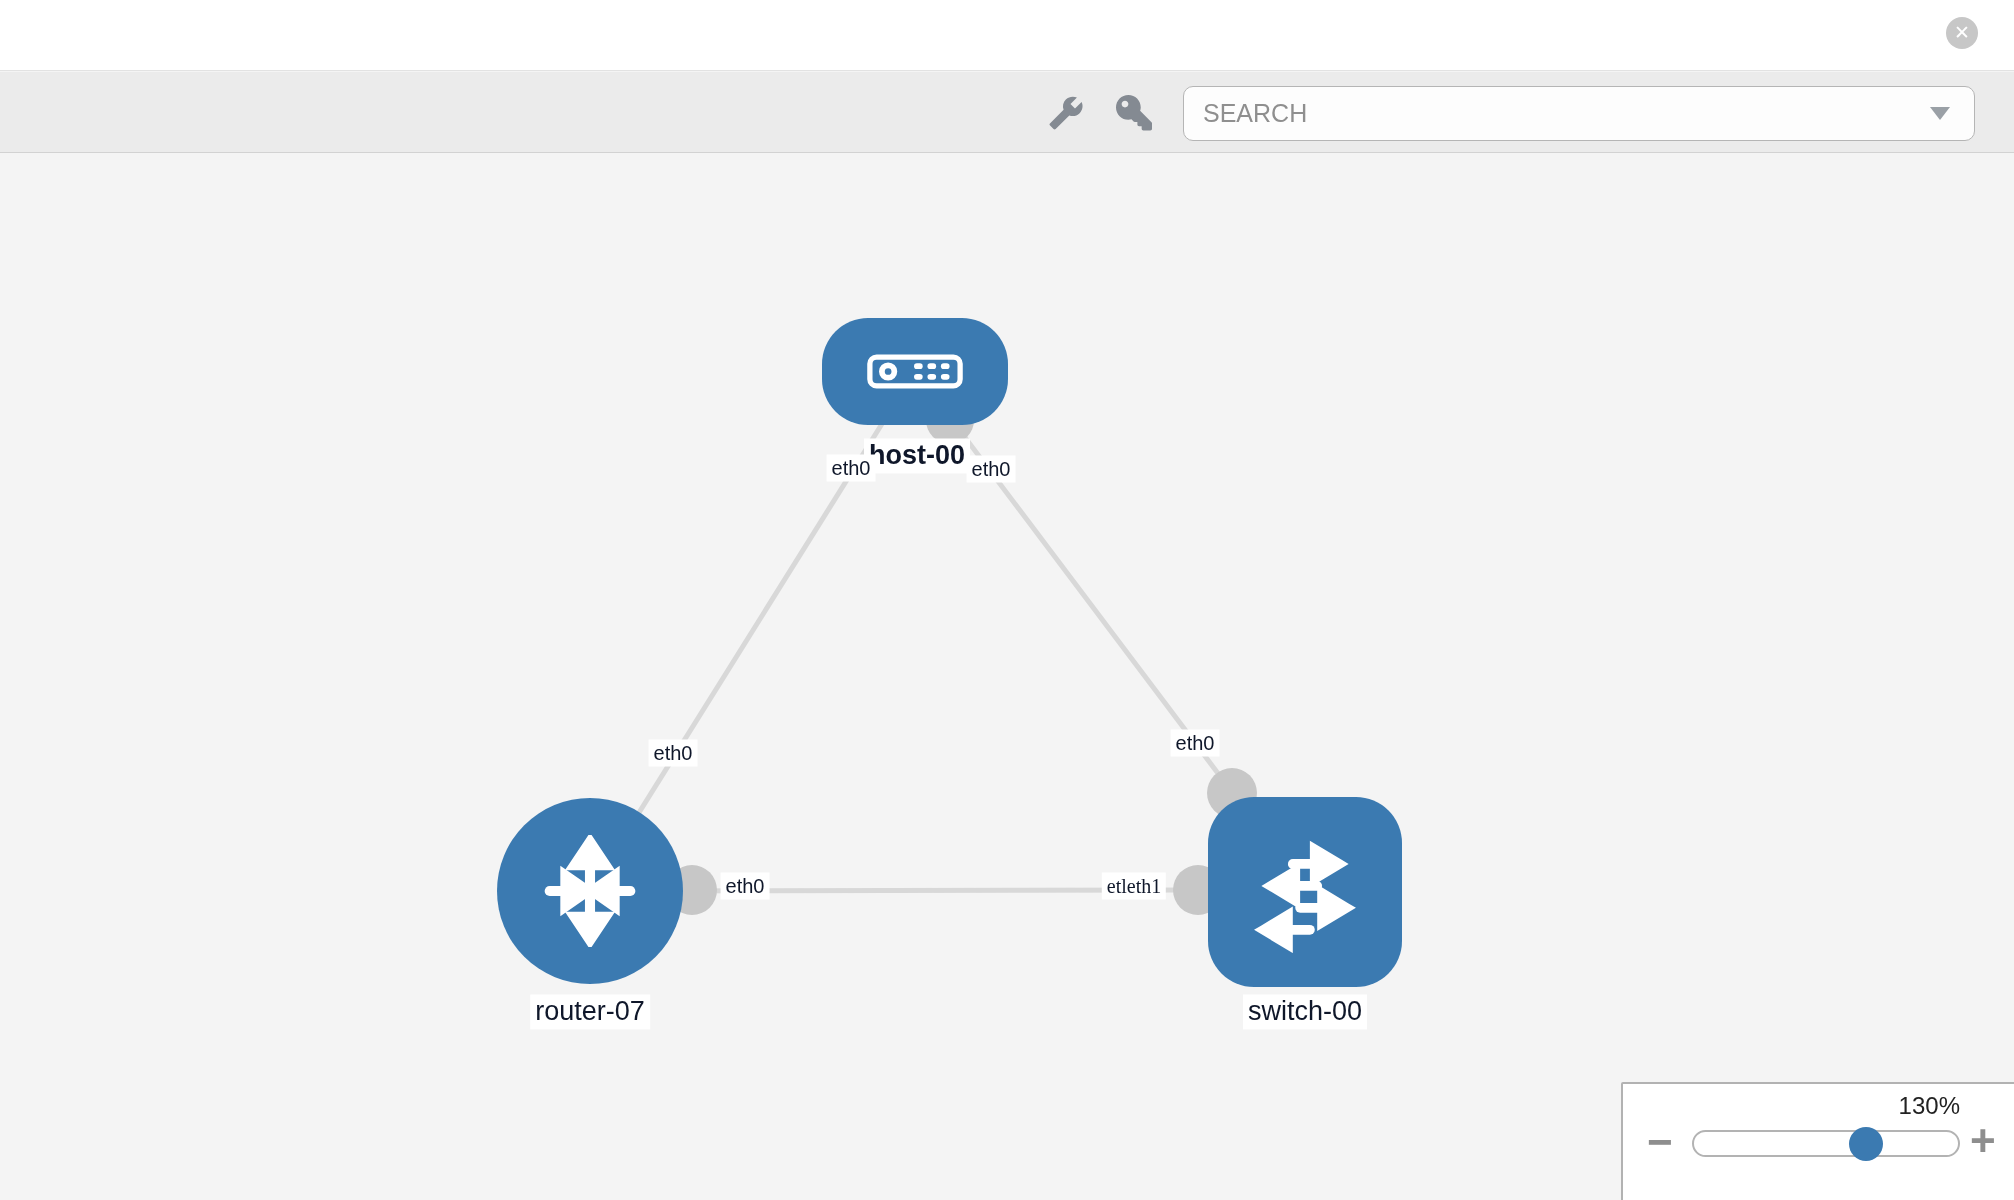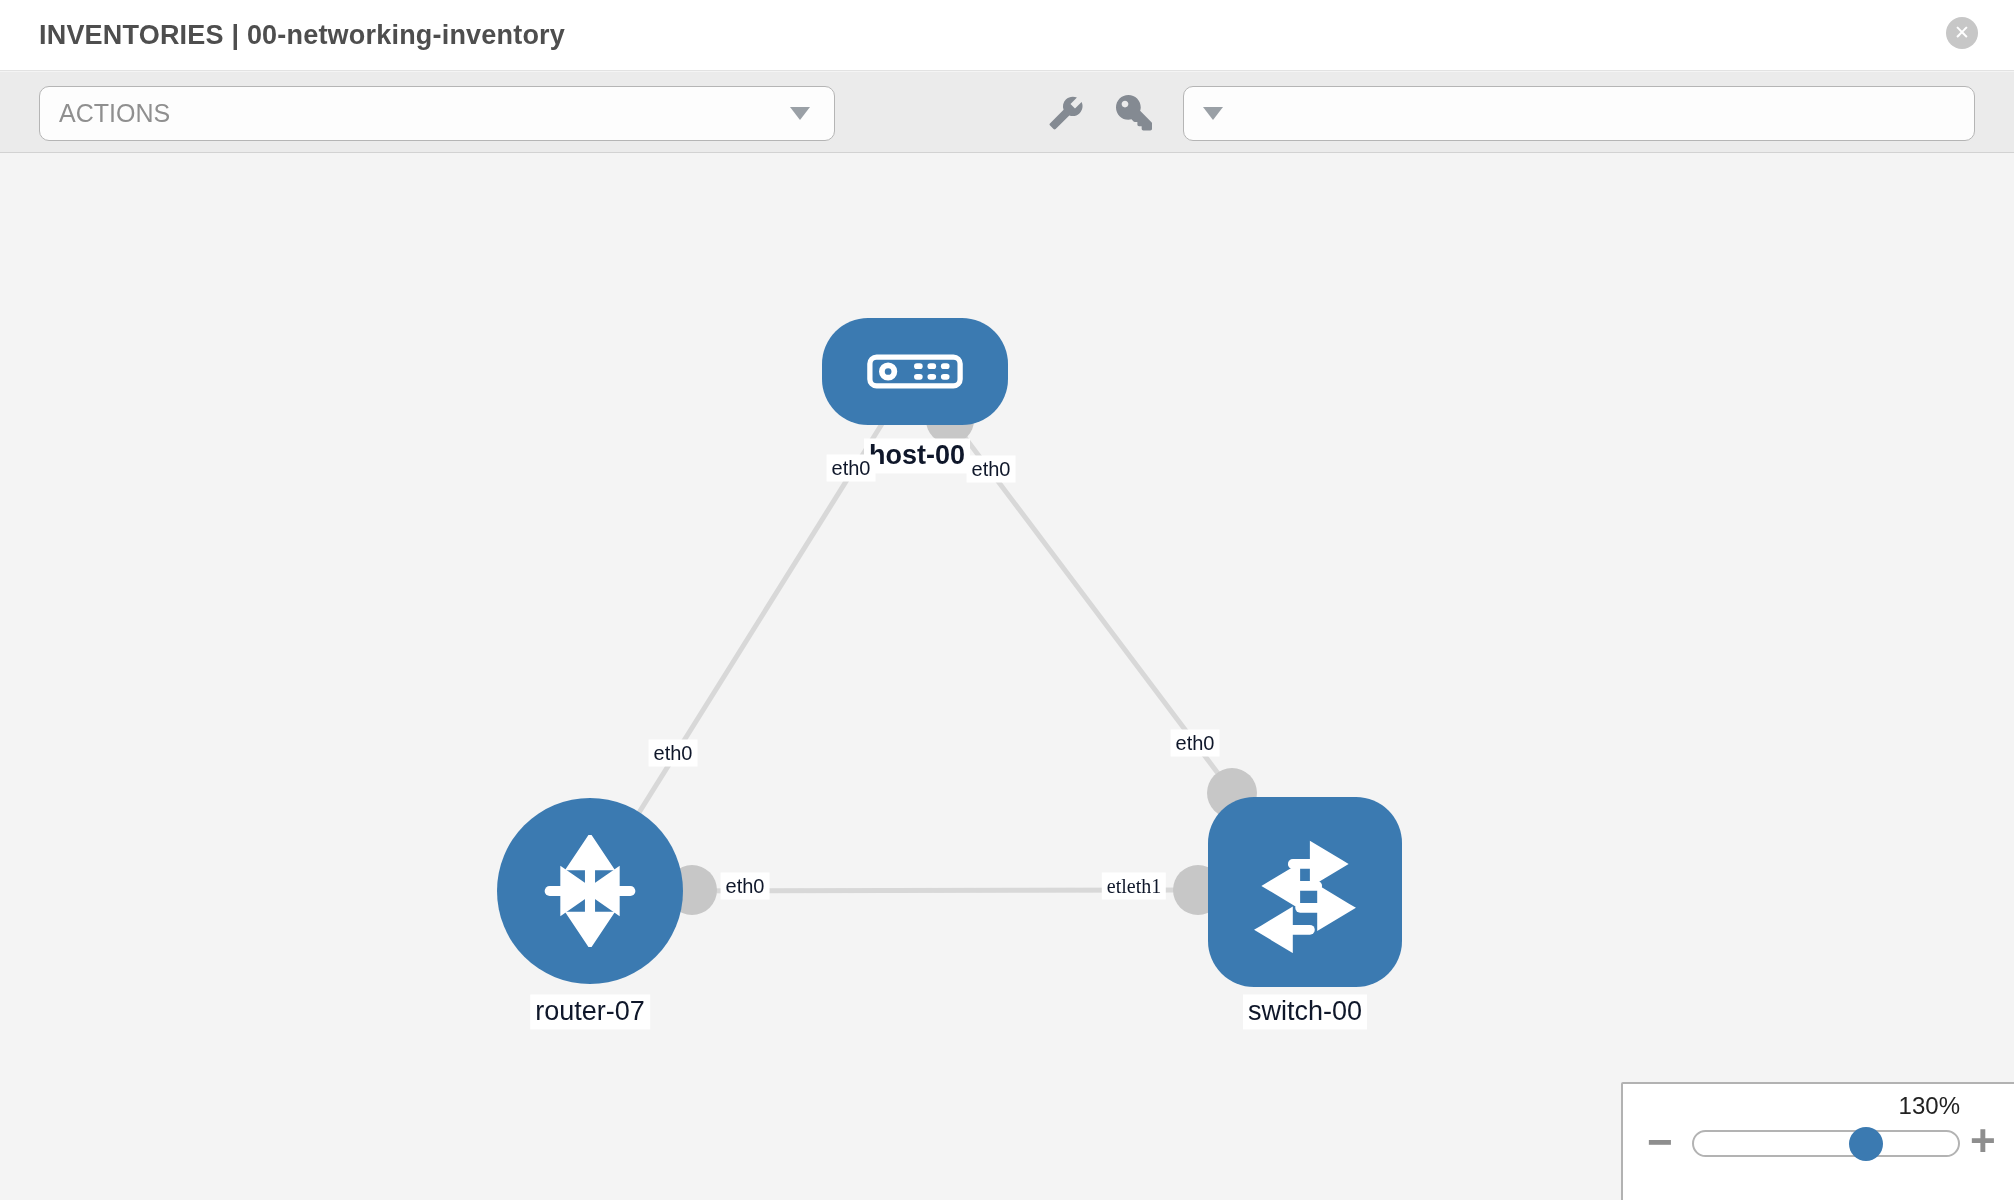--- a/index.html
+++ b/index.html
@@ -88,48 +88,44 @@
   }
   .slider-thumb {
     position:absolute; top:43px; width:34px; height:34px; border-radius:50%;
     cursor:pointer;
   }
 </style>
 </head>
 <body>
 
 <div class="header">
-  <div class="title">INVENTORIES | 00-networking-inventory</div>
   <div class="close-btn">✕</div>
 </div>
 
 <div class="toolbar">
 
-  <div class="dd-box actions">
-    <span class="dd-label">ACTIONS</span>
-    <span class="chevron"></span>
-  </div>
 
   <div class="tool-icon wrench">
     <svg viewBox="0 0 24 24" fill="#848a92">
       <g transform="translate(24,0) scale(-1,1)">
         <path d="M22.7 19l-9.1-9.1c.9-2.3.4-5-1.5-6.9-2-2-5-2.4-7.4-1.3L9 6 6 9 1.6 4.7C.4 7.1.9 10.1 2.9 12.1c1.9 1.9 4.6 2.4 6.9 1.5l9.1 9.1c.4.4 1 .4 1.4 0l2.3-2.3c.5-.4.5-1.1.1-1.4z"></path>
       </g>
     </svg>
   </div>
 
   <div class="tool-icon key">
     <svg viewBox="0 0 512 512" fill="#848a92">
       <g transform="translate(512,0) scale(-1,1)">
         <path d="M512 176c0 97.2-78.8 176-176 176-15.3 0-30.1-2-44.2-5.6L262 376c-4.5 4.5-10.6 7-17 7h-37v37c0 13.3-10.7 24-24 24h-37v37c0 13.3-10.7 24-24 24H24c-13.3 0-24-10.7-24-24v-78.1c0-6.4 2.5-12.5 7-17l161.8-161.8C165.2 206.1 160 191.7 160 176 160 78.8 238.8 0 336 0s176 78.8 176 176zM336 128c0 26.5 21.5 48 48 48s48-21.5 48-48-21.5-48-48-48-48 21.5-48 48z"></path>
       </g>
     </svg>
   </div>
 
   <div class="dd-box search">
+    <span class="dd-label">SEARCH</span>
     <span class="chevron"></span>
   </div>
 </div>
 
 <div class="canvas" id="canvas">
     <svg class="edges-layer" width="2014" height="1047">
       <line x1="590" y1="738" x2="915" y2="218" stroke="#d8d8d8" stroke-width="5" stroke-linecap="round"></line>
       <line x1="915" y1="218" x2="1232" y2="639" stroke="#d8d8d8" stroke-width="5" stroke-linecap="round"></line>
       <line x1="590" y1="738" x2="1197" y2="737" stroke="#d8d8d8" stroke-width="5" stroke-linecap="round"></line>
       <circle cx="950" cy="267" r="24" fill="#c7c7c7"></circle>

